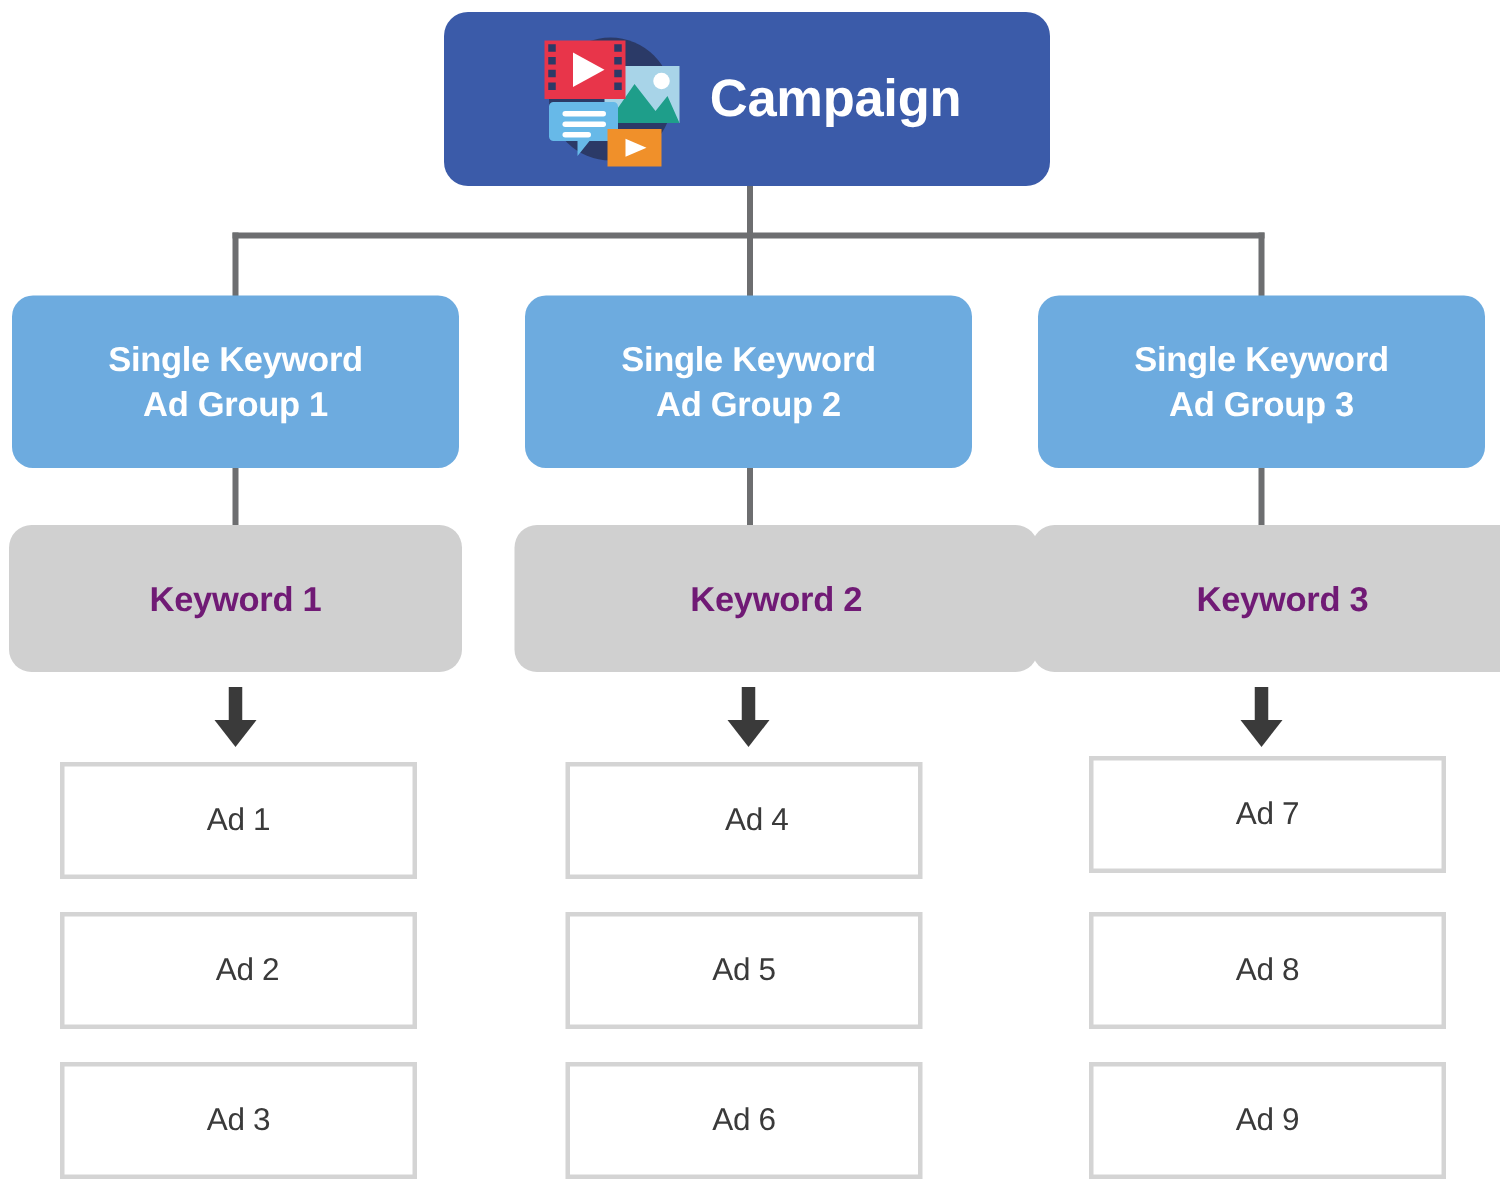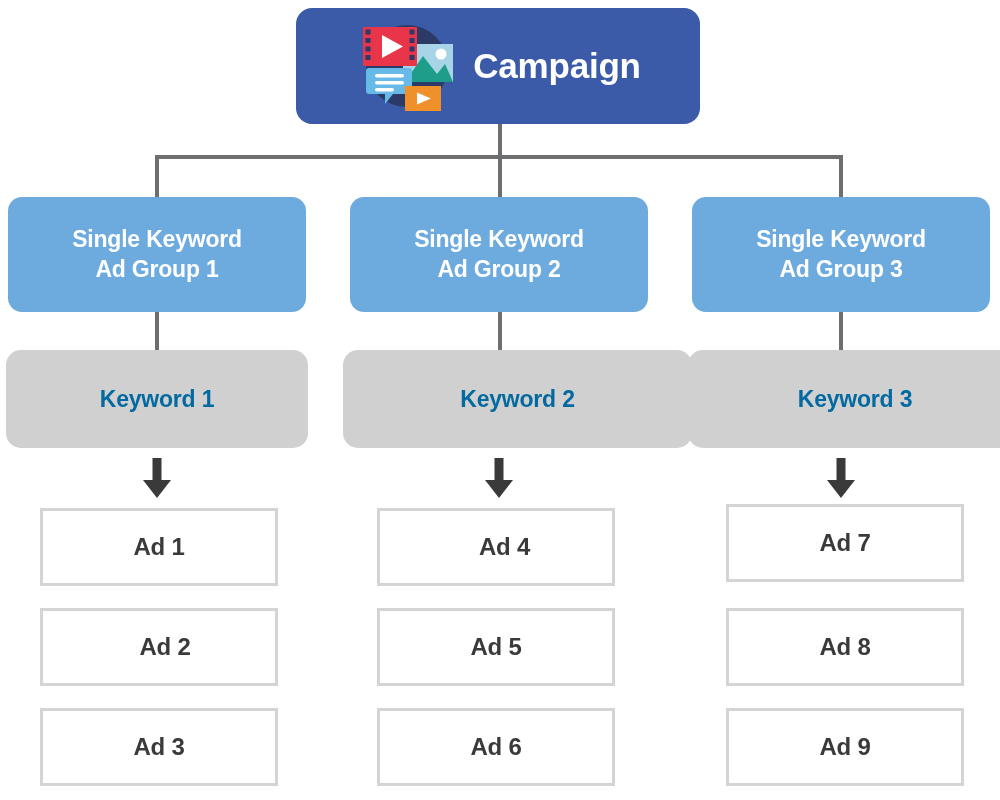--- a/index.html
+++ b/index.html
@@ -88,21 +88,21 @@
     top: 350px;
     height: 98px;
     background: #d0d0d0;
     border-radius: 15px;
     display: flex;
     align-items: center;
     justify-content: center;
     box-sizing: border-box;
   }
   .keyword-label {
-    color: #0369a1;
+    color: #701a75;
     font-size: 23px;
     font-weight: bold;
     letter-spacing: -0.2px;
   }
 
   
   .arrow-down {
     position: absolute;
     top: 458px;
     width: 34px;
@@ -116,22 +116,22 @@
     height: 78px;
     background: #ffffff;
     border: 3px solid #d4d4d4;
     box-sizing: border-box;
     display: flex;
     align-items: center;
     justify-content: center;
   }
   .ad-label {
     color: #3a3a3a;
-    font-size: 24px;
-    font-weight: bold;
+    font-size: 21px;
+    font-weight: normal;
     letter-spacing: -0.2px;
   }
 </style>
 </head>
 <body>
 
 <div id="canvas">
 
   <div class="campaign-node">
     <div class="campaign-inner">

